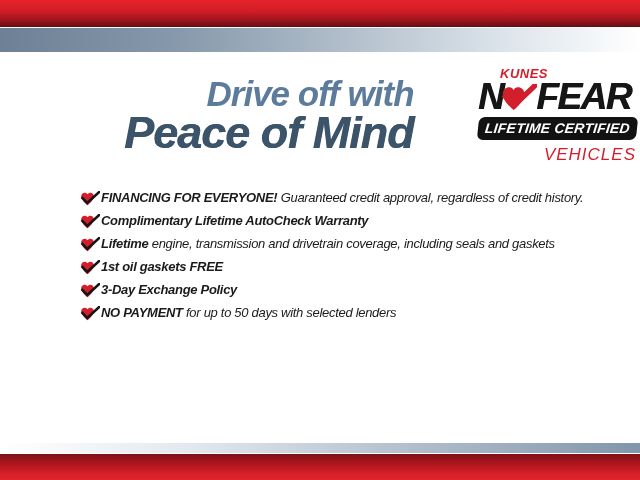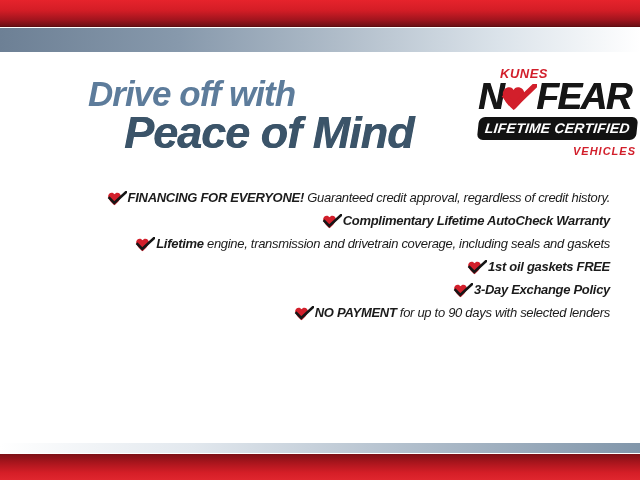--- a/index.html
+++ b/index.html
@@ -32,21 +32,21 @@
   }
   .bar-red-bottom{
     position:absolute;top:454px;left:0;right:0;height:26px;
     background:linear-gradient(to bottom,#7c1016 0%,#a8151d 32%,#d51e27 72%,#e0262e 100%);
   }
 
   
   .headline{position:absolute;left:88px;top:76px;}
   .h-line1{
     font-size:35px;font-style:italic;font-weight:600;color:var(--headline-light);
-    letter-spacing:-1px;line-height:36px;white-space:nowrap;
+    letter-spacing:-1px;line-height:36px;white-space:nowrap;text-align:right;
   }
   .h-line2{
     margin-left:36px;margin-top:-2px;
     font-size:45px;font-style:italic;font-weight:800;color:var(--headline-dark);
     letter-spacing:-1px;line-height:46px;white-space:nowrap;
     text-shadow:0.4px 0 0 currentColor;
   }
 
   
   .logo{position:absolute;left:478px;top:66px;width:158px;height:100px;}
@@ -63,32 +63,32 @@
   .logo-heart-glyph{width:36px;height:29px;margin:0 -1px 2px -2px;flex:0 0 auto;}
   .logo-heart{fill:var(--red);}
   .logo-check{stroke:var(--red);stroke-width:6;fill:none;stroke-linecap:square;}
   .logo-badge{
     position:absolute;left:0;top:51px;background:#121212;color:#ffffff;
     font-style:italic;font-weight:700;font-size:14px;letter-spacing:0.2px;
     padding:3px 7px 4px 7px;border-radius:6px;transform:skewX(-6deg);white-space:nowrap;
   }
   .logo-vehicles{
     position:absolute;right:0;top:79px;color:var(--red);
-    font-weight:700;font-style:italic;font-size:11px;letter-spacing:1px;white-space:nowrap;
+    font-weight:400;font-style:italic;font-size:17px;letter-spacing:1px;white-space:nowrap;
   }
 
   
   .benefits{
     position:absolute;left:80px;top:190px;width:530px;
     list-style:none;margin:0;padding:0;
   }
   .benefit{
     display:flex;gap:1px;margin-bottom:7px;
     font-size:13px;font-style:italic;color:var(--text);
-    line-height:15px;letter-spacing:-0.3px;justify-content:flex-end;
+    line-height:15px;letter-spacing:-0.3px;
   }
   .benefit .icon{flex:0 0 20px;padding-top:1px;}
   .benefit .icon svg{width:20px;height:15px;display:block;}
   .icon-heart{fill:var(--red);}
   .icon-check{stroke:#161616;stroke-width:3.4;fill:none;stroke-linecap:square;}
   .b-bold{font-weight:700;}
   .b-rest{font-weight:400;}
   .sep{color:#9aa0a6;font-weight:400;padding:0 4px;}
   .subline{display:block;font-weight:400;}
 </style>
@@ -175,21 +175,21 @@
       <span class="btext"><span class="b-bold">3-Day Exchange Policy</span><span class="b-rest"></span></span>
     </li>
 
     <li class="benefit">
       <span class="icon">
         <svg viewBox="0 0 26 20" xmlns="http://www.w3.org/2000/svg">
           <path class="icon-heart" d="M9.7 19 C5.2 15.2 1.2 10.8 1.2 7 C1.2 4.2 3.4 2.2 5.9 2.2 C7.5 2.2 8.9 3 9.7 4.4 C10.5 3 11.9 2.2 13.5 2.2 C16 2.2 18.2 4.2 18.2 7 C18.2 10.8 14.2 15.2 9.7 19 Z"></path>
           <path class="icon-check" d="M3 9.5 L9.3 16 L25 1.5"></path>
         </svg>
       </span>
-      <span class="btext"><span class="b-bold">NO PAYMENT</span><span class="b-rest"> for up to 90 days with selected lenders</span></span>
+      <span class="btext"><span class="b-bold">NO PAYMENT</span><span class="b-rest"> for up to 50 days with selected lenders</span></span>
     </li>
 
 
   </ul>
 
   <div class="bar-gray-bottom"></div>
   <div class="bar-red-bottom"></div>
 
 </div>
 

